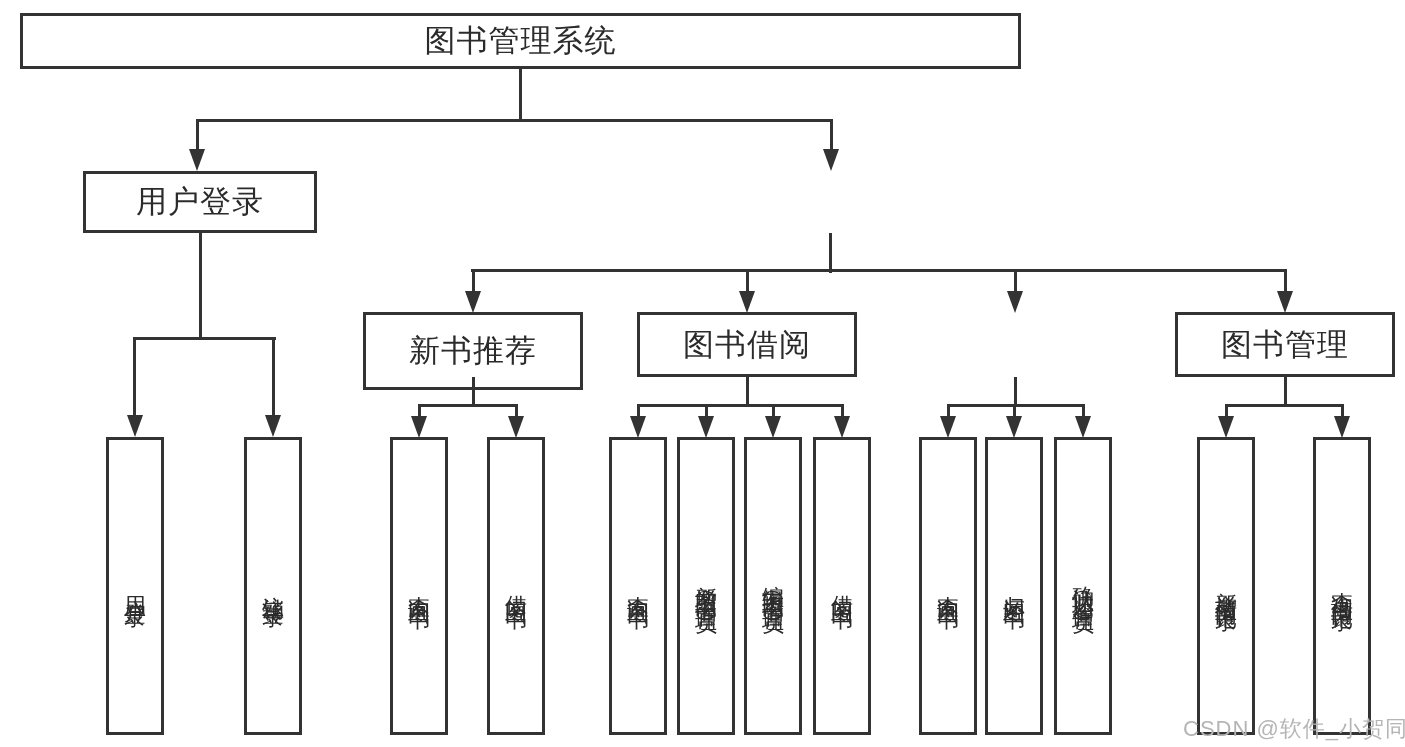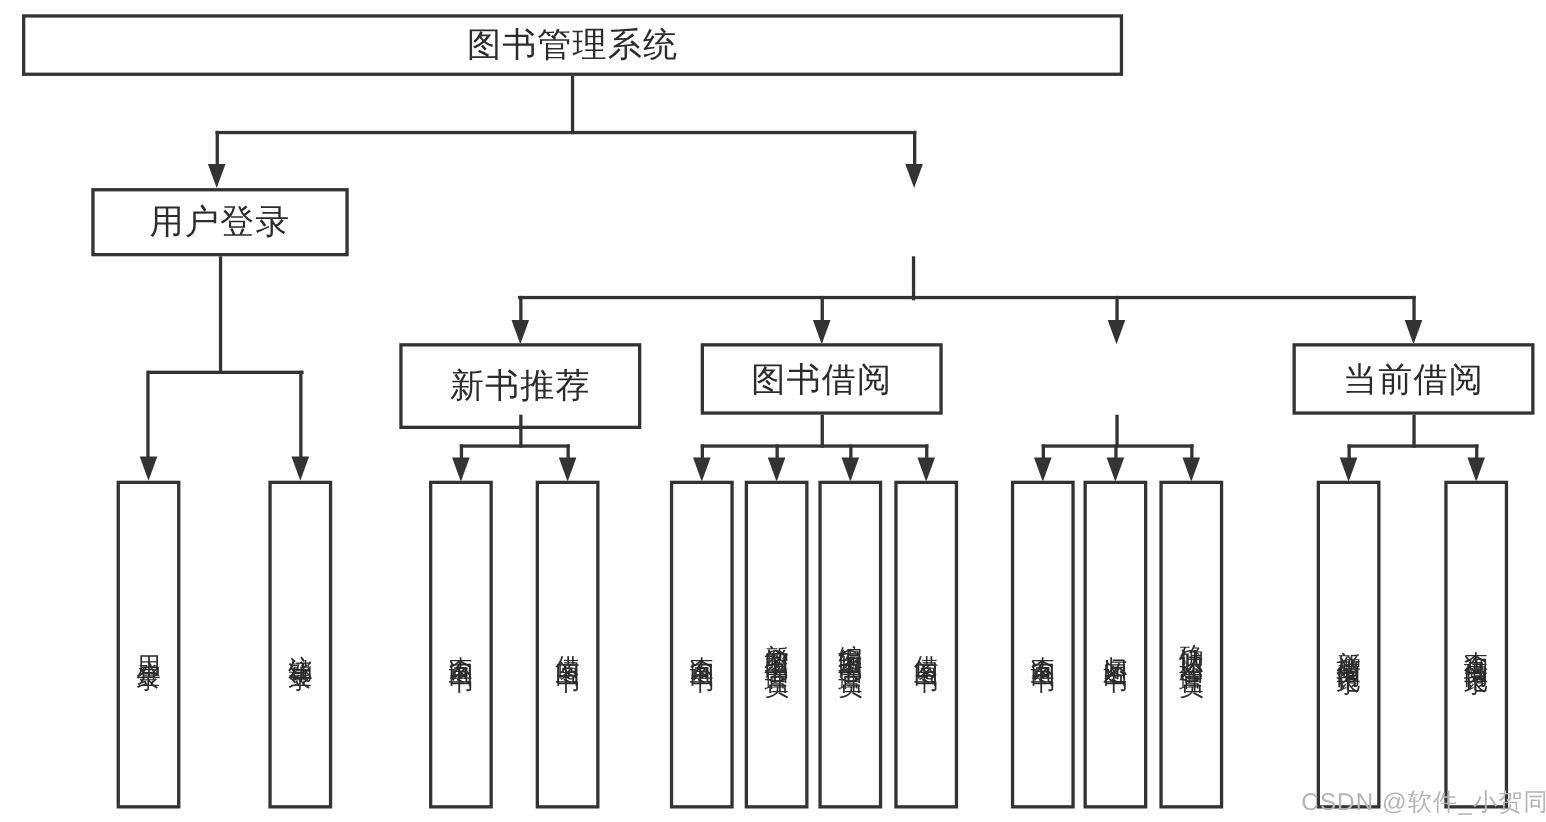--- a/index.html
+++ b/index.html
@@ -69,21 +69,21 @@
   <div class="line" style="left:1284px;top:269px;width:3px;height:24px"></div>
   <div class="ah" style="left:1277px;top:291px"></div>
 
   <div class="box h" style="left:363px;top:312px;width:220px;height:78px">
     <span>新书推荐</span>
   </div>
   <div class="box h" style="left:637px;top:312px;width:220px;height:65px">
     <span>图书借阅</span>
   </div>
   <div class="box h" style="left:1175px;top:312px;width:220px;height:65px">
-    <span>当前借阅</span>
+    <span>图书管理</span>
   </div>
 
   <div class="line" style="left:472px;top:377px;width:3px;height:30px"></div>
   <div class="line" style="left:418px;top:404px;width:100px;height:3px"></div>
   <div class="line" style="left:418px;top:404px;width:3px;height:15px"></div>
   <div class="ah" style="left:411px;top:416px"></div>
   <div class="line" style="left:515px;top:404px;width:3px;height:15px"></div>
   <div class="ah" style="left:508px;top:416px"></div>
 
   <div class="line" style="left:746px;top:377px;width:3px;height:30px"></div>

